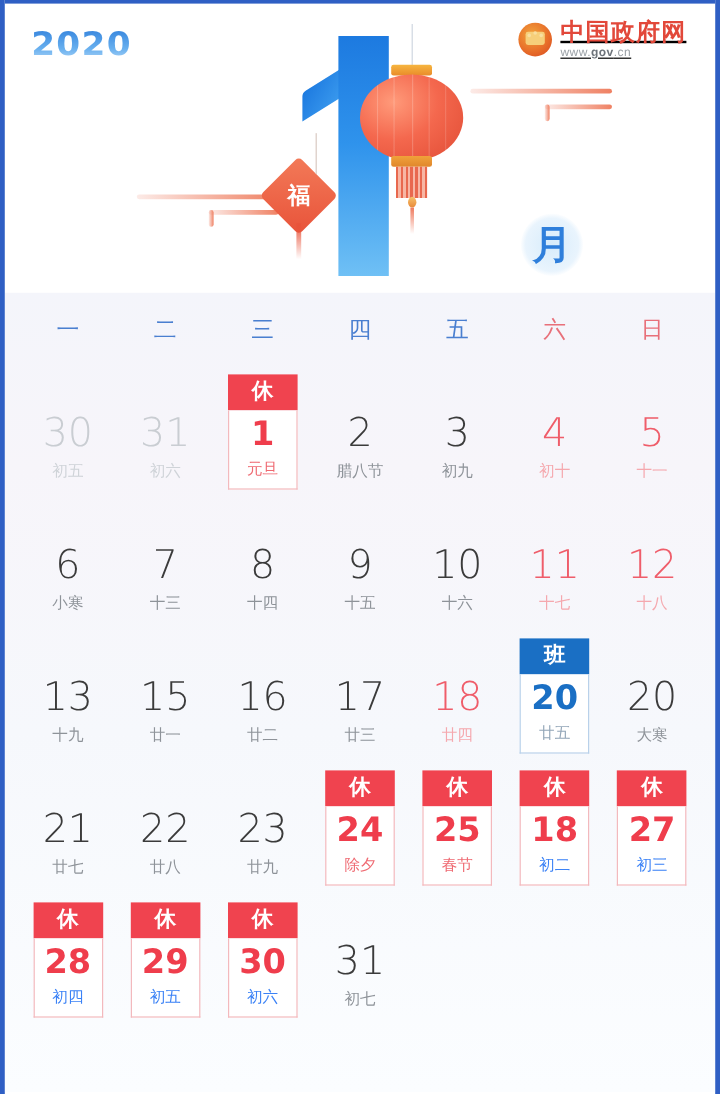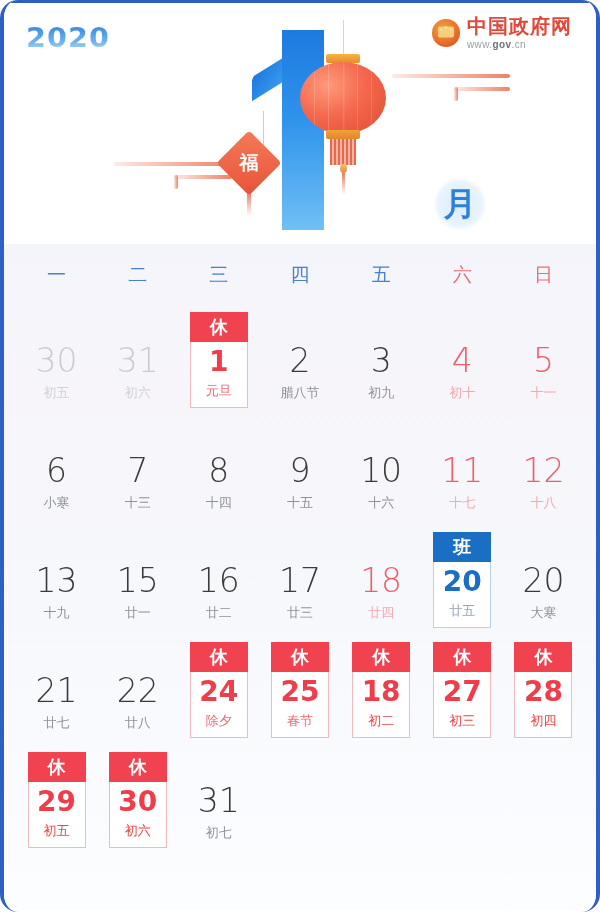--- a/index.html
+++ b/index.html
@@ -10,21 +10,20 @@
     overflow:hidden;
   }
   .page{
     position:relative;
     width:600px;height:912px;
     box-sizing:border-box;
     background:#ffffff;
     border-left:4px solid #2f5fc4;
     border-right:4px solid #2f5fc4;
     overflow:hidden;
-    border-radius:18px;
   }
   .page:before{
     content:"";position:absolute;left:0;top:0;width:600px;height:3px;
     background:#2f5fc4;z-index:30;
   }
 
   
   .hero{
     position:relative;
     height:244px;
@@ -57,21 +56,21 @@
     width:16px;height:11px;border-radius:2px;
     background:#f6cf7a;
   }
   .emblem:after{
     content:"";position:absolute;left:50%;top:24%;
     transform:translate(-50%,0);
     width:3px;height:3px;border-radius:50%;
     background:#f8dfa0;
     box-shadow:-5px 2px 0 0 #f8dfa0, 5px 2px 0 0 #f8dfa0;
   }
-  .govtxt{display:flex;flex-direction:column;line-height:1;}
+  .govtxt{display:flex;flex-direction:column;line-height:1;text-decoration:underline;}
   .govtxt .cn{
     font-size:20px;font-weight:bold;color:#e2483a;letter-spacing:1px;
     font-family:"DejaVu Sans","Liberation Sans",sans-serif;
   }
   .govtxt .url{
     font-size:10px;color:#9aa0a6;margin-top:4px;letter-spacing:.4px;
   }
   .govtxt .url b{color:#6d737a;}
 
   
@@ -241,21 +240,21 @@
   .box.work .boxbody{border:1px solid #b9d1ea;border-top:none;}
   .box .bnum{
     font-size:28px;line-height:1;font-weight:bold;
     font-family:"DejaVu Sans","Liberation Sans",sans-serif;
   }
   .box.rest .bnum{color:#ef3d4c;}
   .box.work .bnum{color:#1a6fc4;}
   .box .blun{font-size:13px;margin-top:6px;
     font-family:"DejaVu Sans","Liberation Sans",sans-serif;}
   .box.rest .blun{color:#ef6a72;}
-  .box.rest .blun.mute{color:#ef4444;}
+  .box.rest .blun.mute{color:#3b82f6;}
   .box.work .blun{color:#93a6b8;}
 
   
   .bracket{
     position:absolute;left:24px;top:122px;width:160px;height:34px;
     pointer-events:none;
   }
   .bracket .ln{position:absolute;top:4px;height:1px;background:#e4e6ea;}
   .bracket .ln.l{left:0;width:62px;}
   .bracket .ln.r{right:0;width:62px;}
@@ -438,20 +437,24 @@
           <div class="lun">大寒</div>
         </div>
         <div class="cell ">
           <div class="num">21</div>
           <div class="lun">廿七</div>
         </div>
         <div class="cell ">
           <div class="num">22</div>
           <div class="lun">廿八</div>
         </div>
+        <div class="cell ">
+          <div class="num">23</div>
+          <div class="lun">廿九</div>
+        </div>
         <div class="cell">
           <div class="box rest">
             <div class="badge rest">休</div>
             <div class="boxbody">
               <div class="bnum">24</div>
               <div class="blun">除夕</div>
             </div>
           </div>
         </div>
         <div class="cell">

